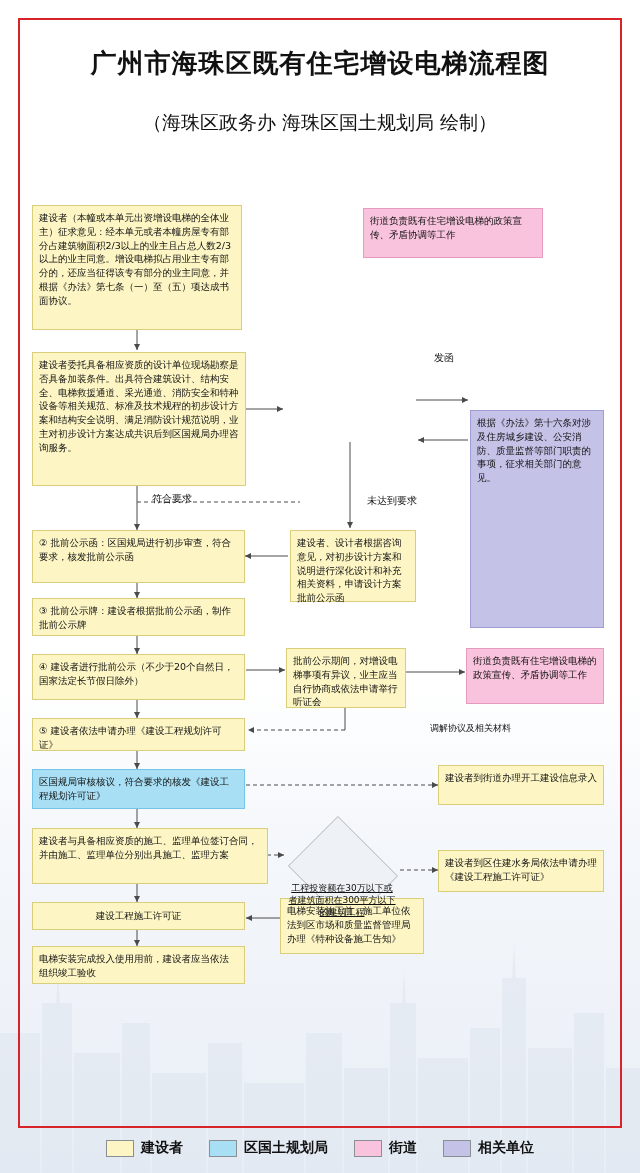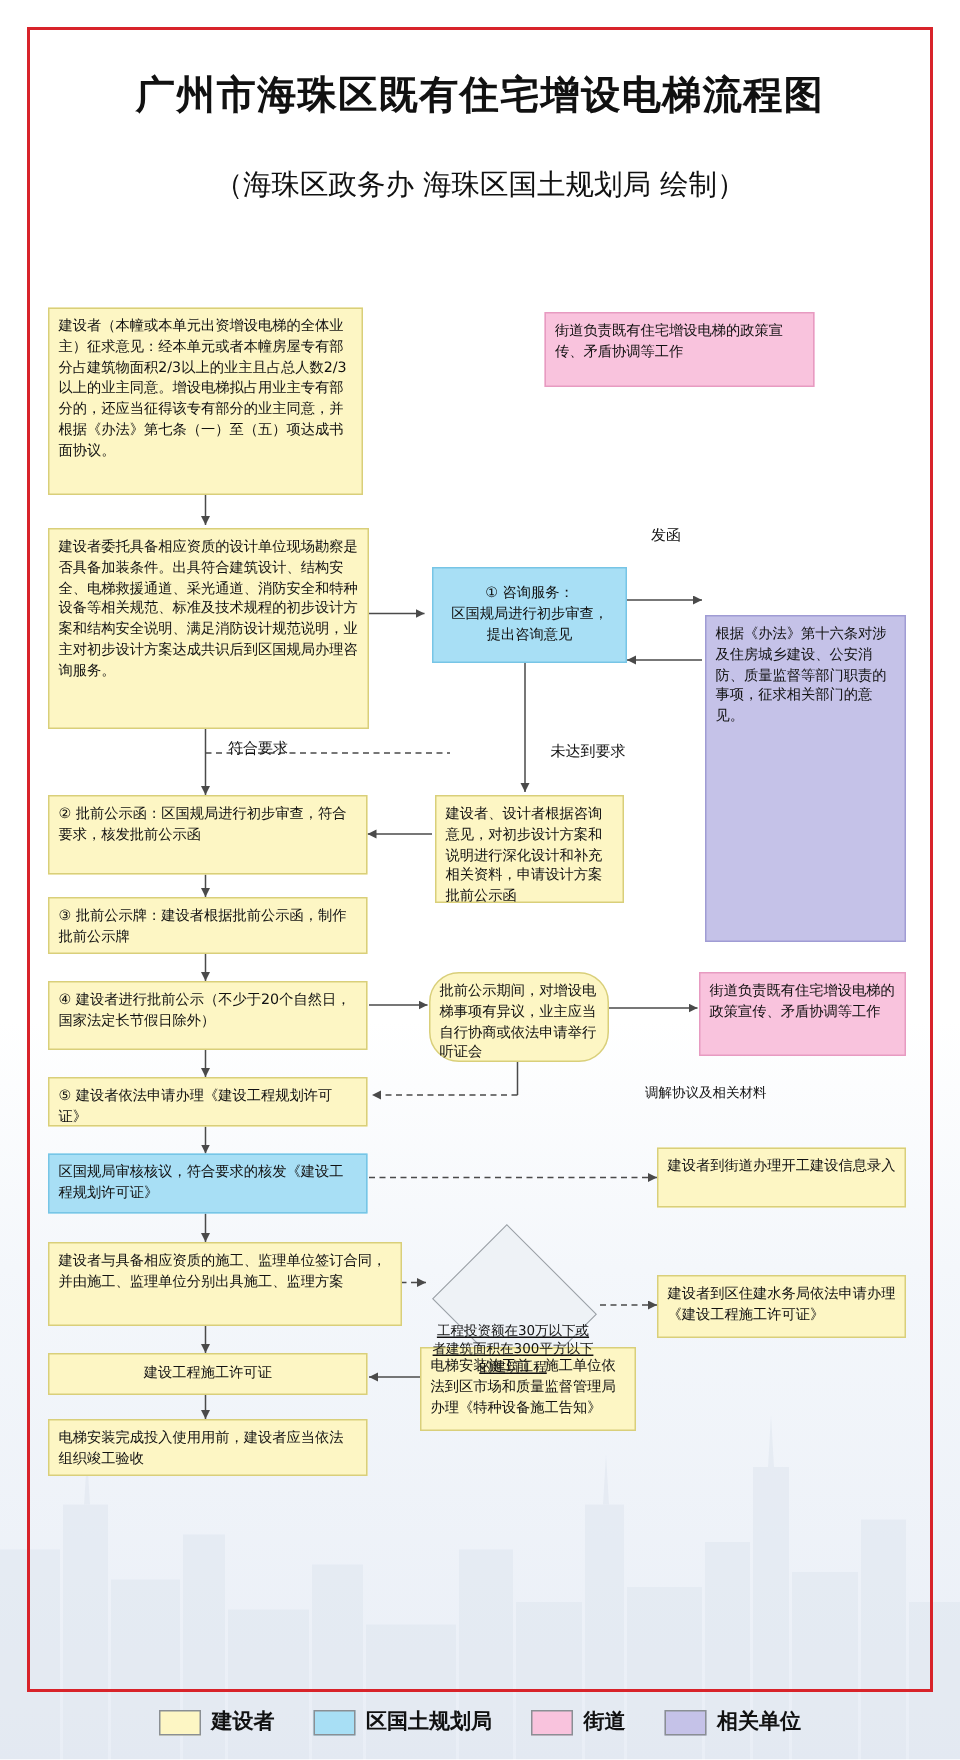--- a/index.html
+++ b/index.html
@@ -165,35 +165,32 @@
       <path d="M137,930 L137,946"></path>
     </g>
   </svg>
 
   <div class="box yellow" style="left:32px;top:205px;width:210px;height:125px;">建设者（本幢或本单元出资增设电梯的全体业主）征求意见：经本单元或者本幢房屋专有部分占建筑物面积2/3以上的业主且占总人数2/3以上的业主同意。增设电梯拟占用业主专有部分的，还应当征得该专有部分的业主同意，并根据《办法》第七条（一）至（五）项达成书面协议。</div>
 
   <div class="box pink" style="left:363px;top:208px;width:180px;height:50px;">街道负责既有住宅增设电梯的政策宣传、矛盾协调等工作</div>
 
   <div class="box yellow" style="left:32px;top:352px;width:214px;height:134px;">建设者委托具备相应资质的设计单位现场勘察是否具备加装条件。出具符合建筑设计、结构安全、电梯救援通道、采光通道、消防安全和特种设备等相关规范、标准及技术规程的初步设计方案和结构安全说明、满足消防设计规范说明，业主对初步设计方案达成共识后到区国规局办理咨询服务。</div>
 
-  <div class="box blue center" style="left:288px;top:378px;width:130px;height:64px;display:flex;align-items:center;justify-content:center;">① 咨询服务：
-区国规局进行初步审查，
-提出咨询意见</div>
 
   <div class="box purple" style="left:470px;top:410px;width:134px;height:218px;">根据《办法》第十六条对涉及住房城乡建设、公安消防、质量监督等部门职责的事项，征求相关部门的意见。</div>
 
   <div class="box yellow" style="left:32px;top:530px;width:213px;height:53px;">② 批前公示函：区国规局进行初步审查，符合要求，核发批前公示函</div>
 
   <div class="box yellow" style="left:290px;top:530px;width:126px;height:72px;">建设者、设计者根据咨询意见，对初步设计方案和说明进行深化设计和补充相关资料，申请设计方案批前公示函</div>
 
   <div class="box yellow" style="left:32px;top:598px;width:213px;height:38px;">③ 批前公示牌：建设者根据批前公示函，制作批前公示牌</div>
 
   <div class="box yellow" style="left:32px;top:654px;width:213px;height:46px;">④ 建设者进行批前公示（不少于20个自然日，国家法定长节假日除外）</div>
 
-  <div class="box yellow" style="left:286px;top:648px;width:120px;height:60px;border-radius:20px;">批前公示期间，对增设电梯事项有异议，业主应当自行协商或依法申请举行听证会</div>
+  <div class="box yellow" style="left:286px;top:648px;width:120px;height:60px;">批前公示期间，对增设电梯事项有异议，业主应当自行协商或依法申请举行听证会</div>
 
   <div class="box pink" style="left:466px;top:648px;width:138px;height:56px;">街道负责既有住宅增设电梯的政策宣传、矛盾协调等工作</div>
 
   <div class="box yellow" style="left:32px;top:718px;width:213px;height:33px;">⑤ 建设者依法申请办理《建设工程规划许可证》</div>
 
   <div class="box blue" style="left:32px;top:769px;width:213px;height:40px;">区国规局审核核议，符合要求的核发《建设工程规划许可证》</div>
 
   <div class="box yellow" style="left:438px;top:765px;width:166px;height:40px;">建设者到街道办理开工建设信息录入</div>
 
   <div class="box yellow" style="left:32px;top:828px;width:236px;height:56px;">建设者与具备相应资质的施工、监理单位签订合同，并由施工、监理单位分别出具施工、监理方案</div>

